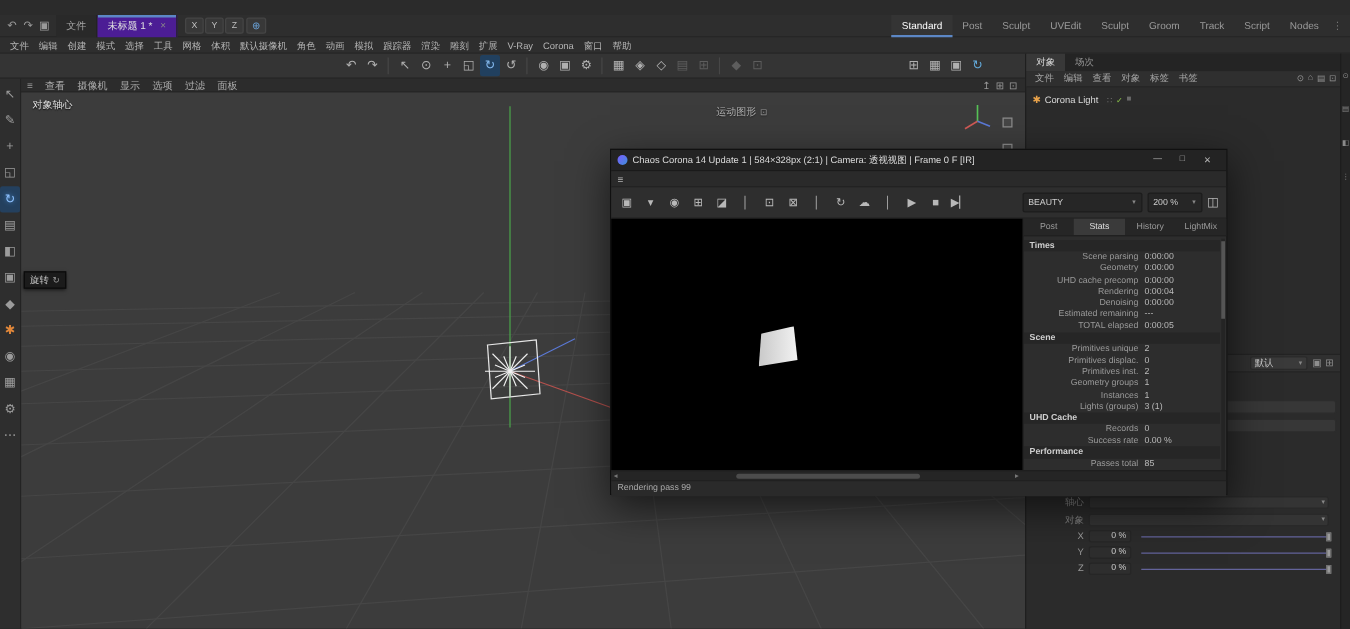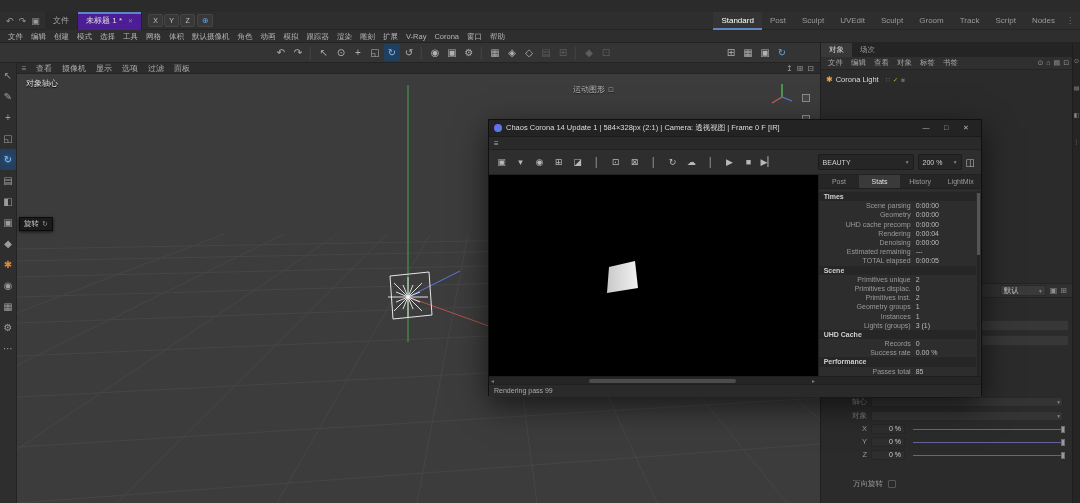--- a/index.html
+++ b/index.html
@@ -477,24 +477,20 @@
             <div class="line"></div>
             <div class="handle"></div>
           </div>
         </div>
       </div>
 
 
     <div id="checkboxes">
 
 
-        <div class="cb-row">
-          <span class="clabel">万向旋转</span>
-          <span class="cbox"></span>
-        </div>
       </div>
   </div>
 
   <div id="rightstrip">
 
   <span>⊙</span>
       <span>▤</span>
       <span>◧</span>
       <span>⋮</span>
     </div>

